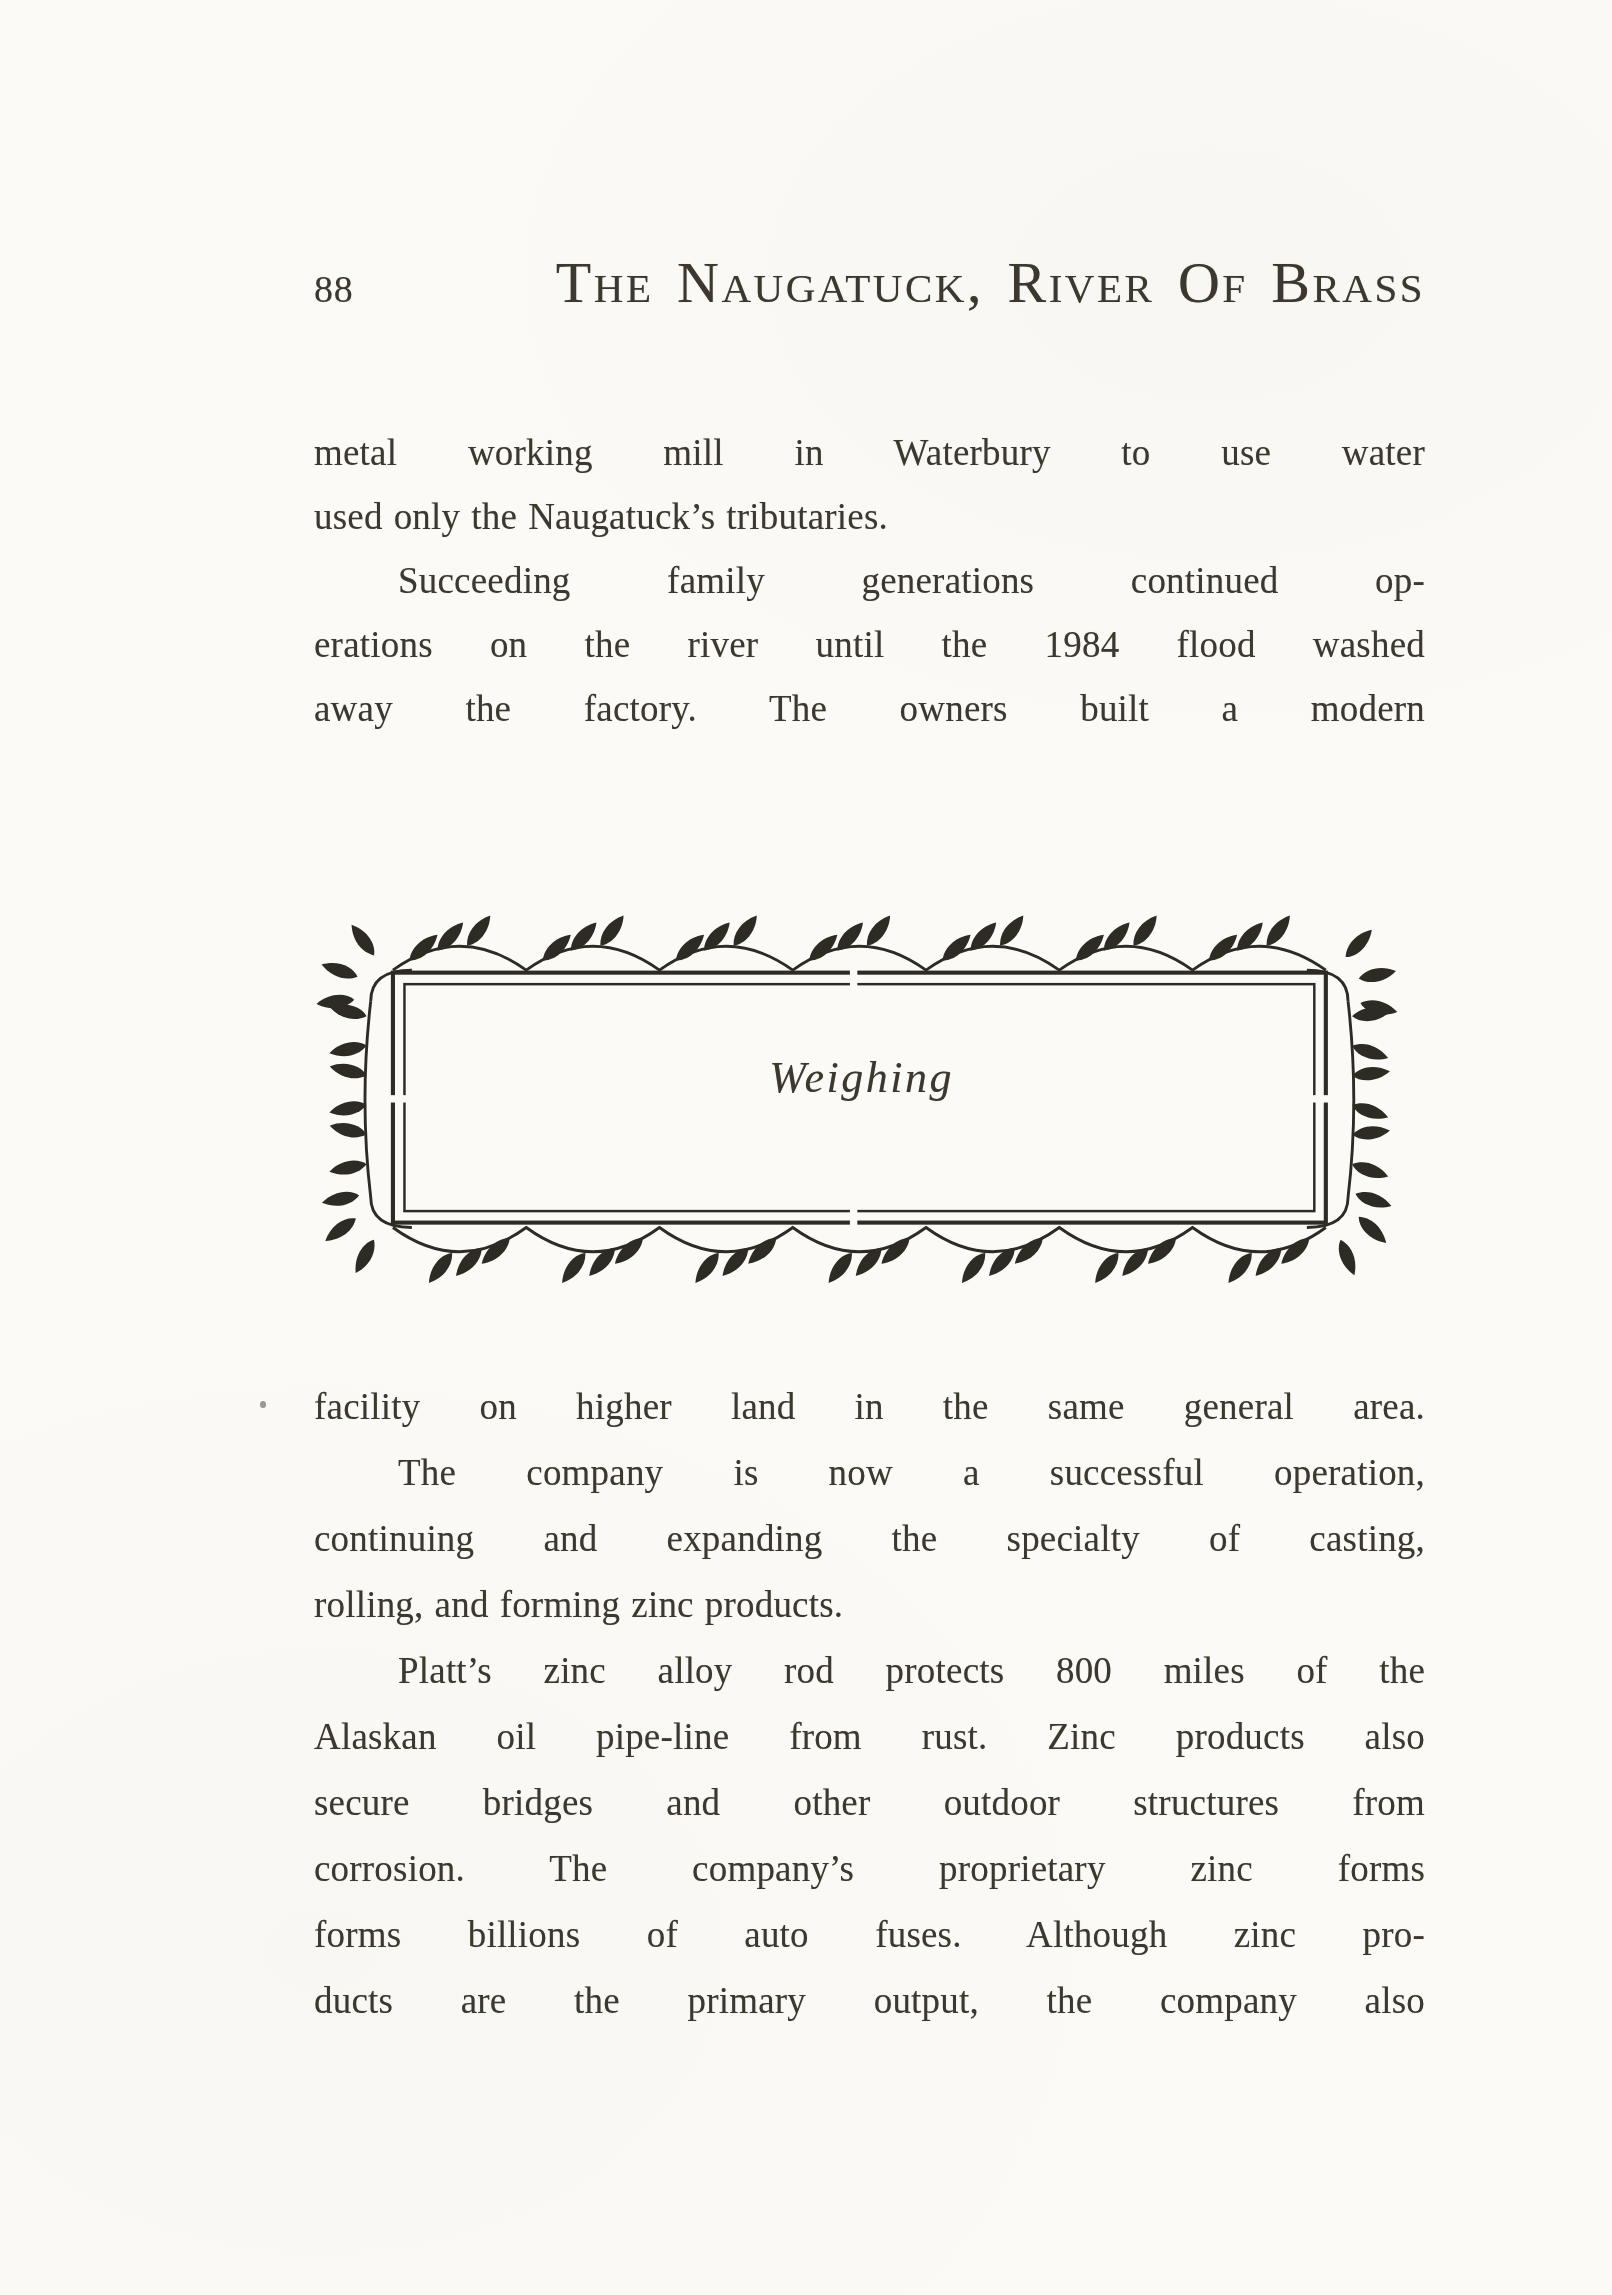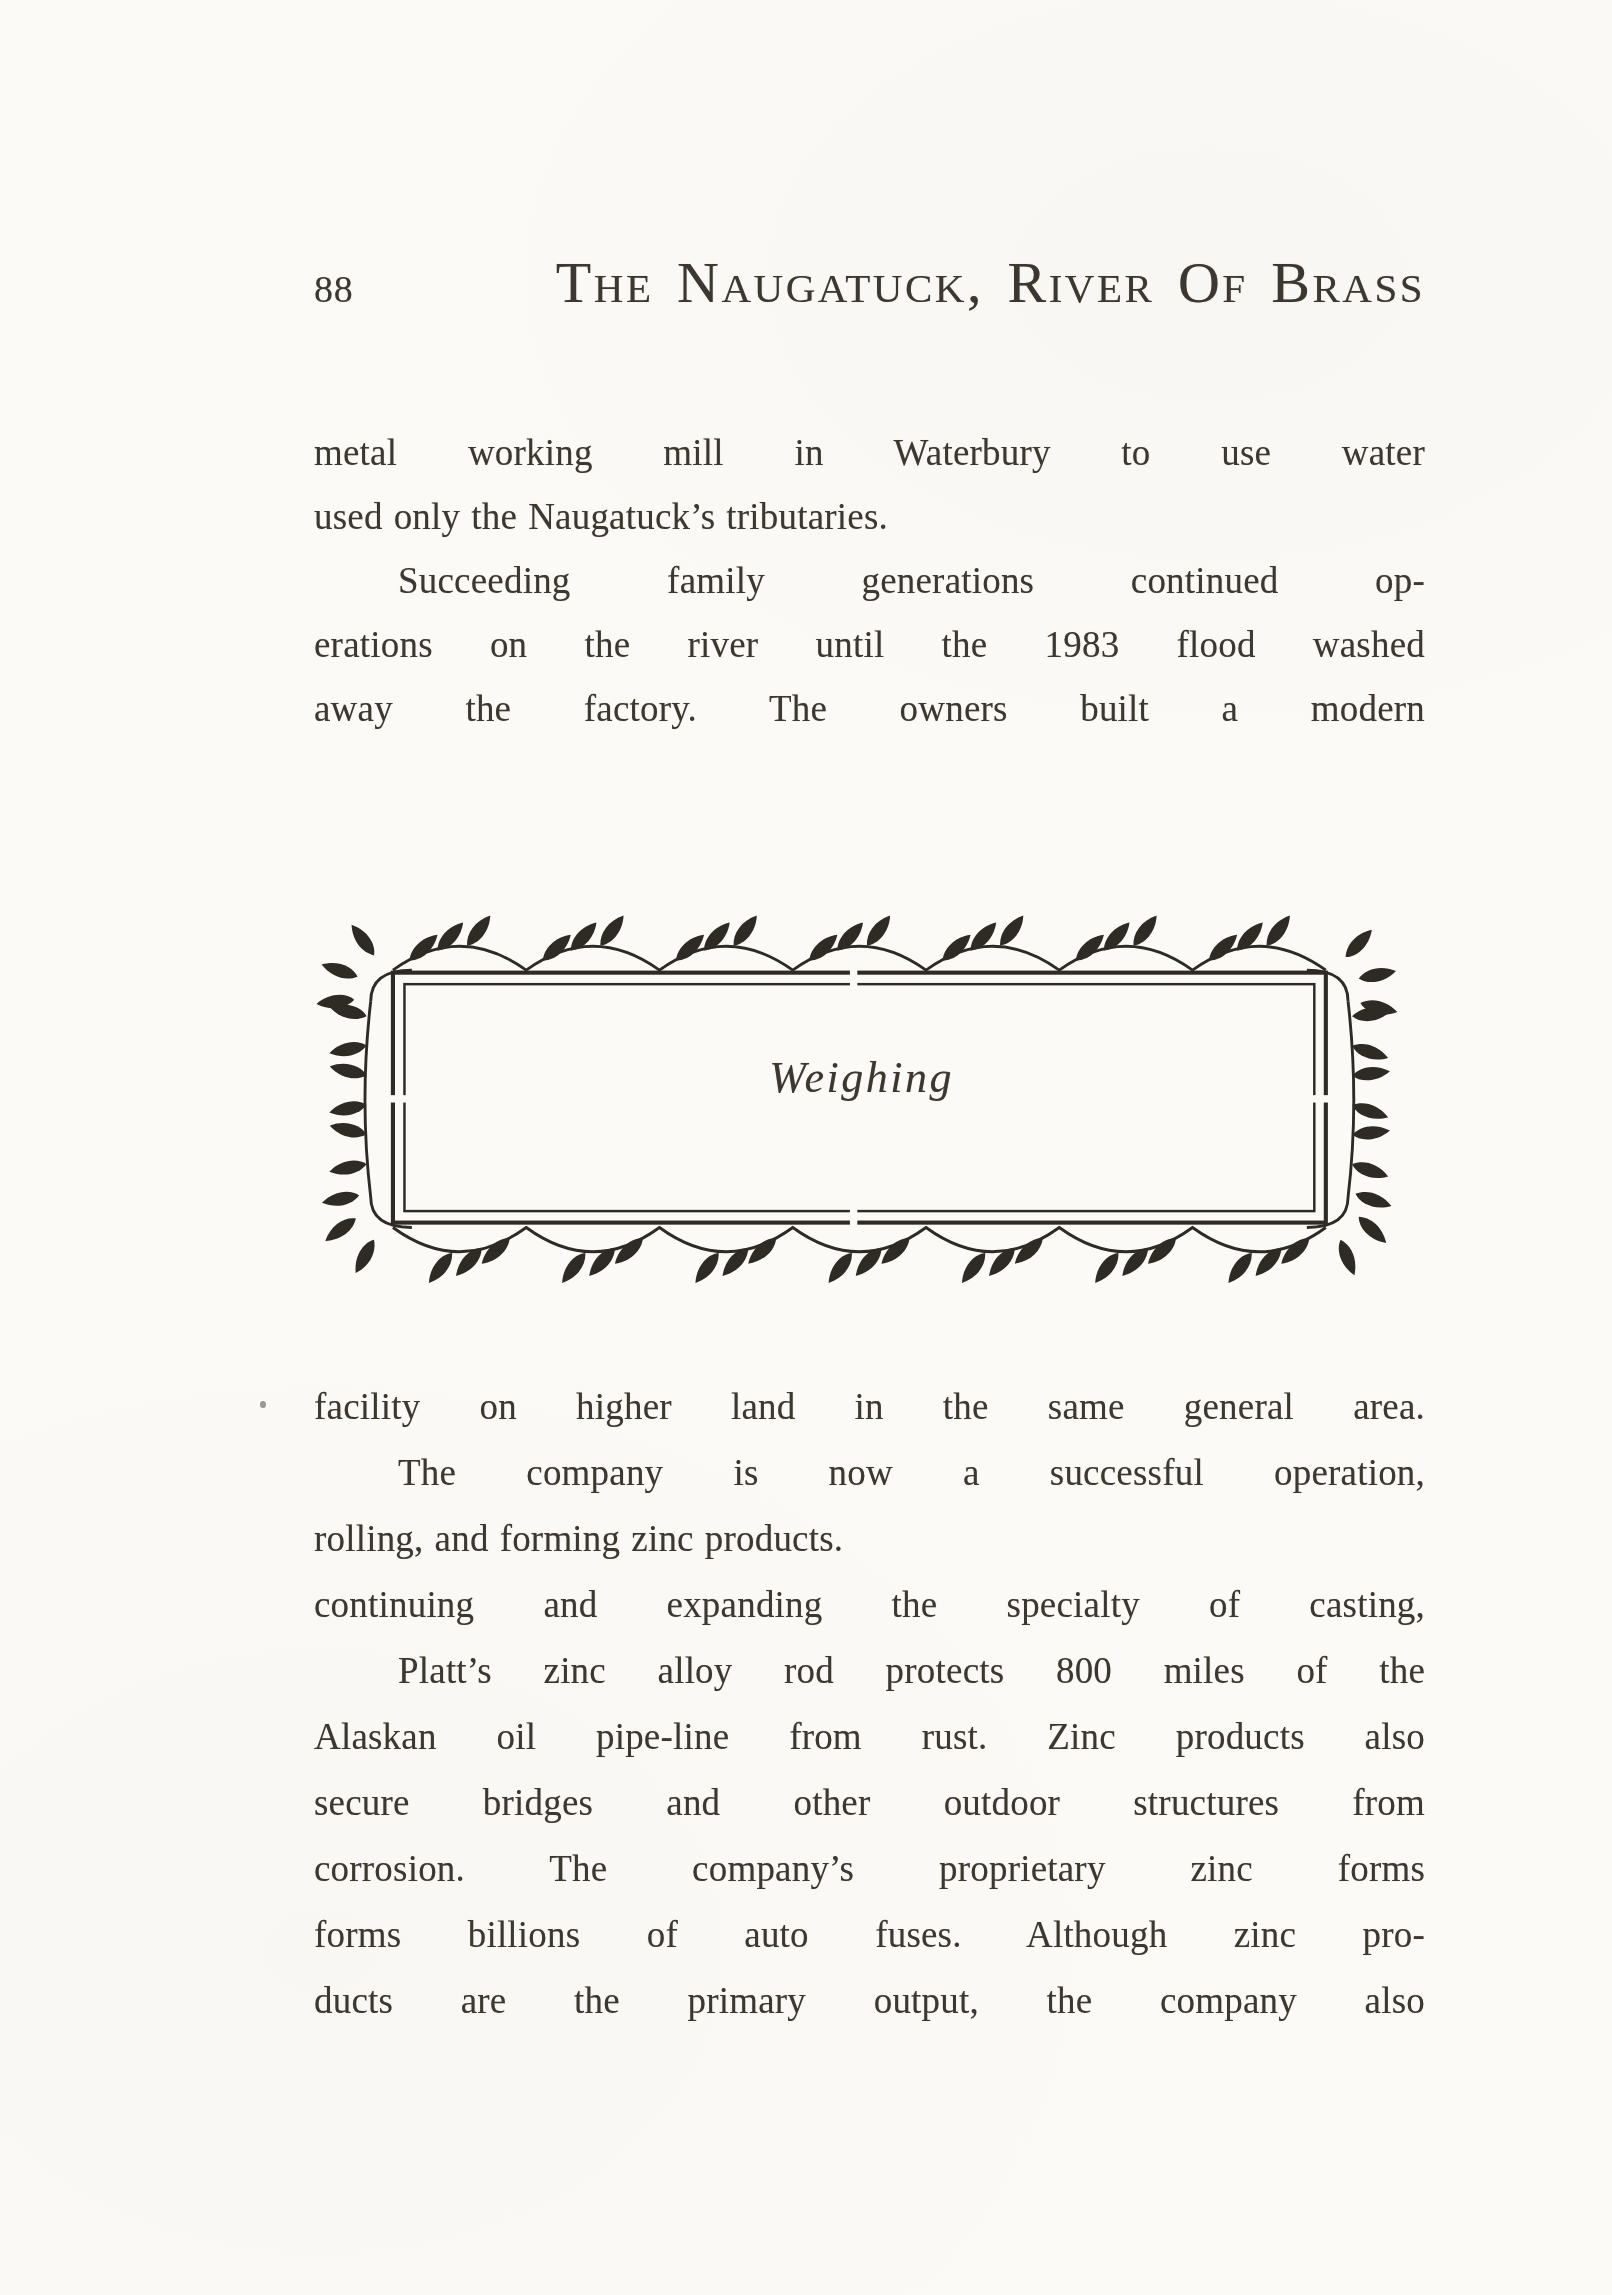--- a/index.html
+++ b/index.html
@@ -87,21 +87,21 @@
 
   <header class="running-head">
     <span class="page-number">88</span>
     <span class="running-title">The Naugatuck, River Of Brass</span>
   </header>
 
   <main class="text-block top">
       <div class="line justify">metal working mill in Waterbury to use water</div>
       <div class="line">used only the Naugatuck’s tributaries.</div>
       <div class="line indent justify">Succeeding family generations continued op-</div>
-      <div class="line justify">erations on the river until the 1983 flood washed</div>
+      <div class="line justify">erations on the river until the 1984 flood washed</div>
       <div class="line justify">away the factory. The owners built a modern</div>
     </main>
 
   <div class="speck"></div>
 
   <figure class="ornament">
     <svg id="ornament-svg" viewBox="0 0 1240 405" preserveAspectRatio="none" aria-hidden="true">
         <defs>
           <path id="leaf" d="M0,0 C10,-8 14,-28 3,-46 C-9,-30 -9,-12 0,0"></path>
         </defs>
@@ -185,22 +185,22 @@
         <use href="#leaf" class="leaf" transform="translate(1226.0,316.0) rotate(105)"></use>
         <use href="#leaf" class="leaf" transform="translate(1230.0,344.0) rotate(130)"></use>
         <use href="#leaf" class="leaf" transform="translate(1208.0,372.0) rotate(155)"></use>
       </svg>
     <div class="box-label">Weighing</div>
   </figure>
 
   <main class="text-block bottom">
       <div class="line justify">facility on higher land in the same general area.</div>
       <div class="line indent justify">The company is now a successful operation,</div>
+      <div class="line justify">continuing and expanding the specialty of casting,</div>
       <div class="line">rolling, and forming zinc products.</div>
-      <div class="line justify">continuing and expanding the specialty of casting,</div>
       <div class="line indent justify">Platt’s zinc alloy rod protects 800 miles of the</div>
       <div class="line justify">Alaskan oil pipe-line from rust. Zinc products also</div>
       <div class="line justify">secure bridges and other outdoor structures from</div>
       <div class="line justify">corrosion. The company’s proprietary zinc forms</div>
       <div class="line justify">forms billions of auto fuses. Although zinc pro-</div>
       <div class="line justify">ducts are the primary output, the company also</div>
     </main>
 
 </div>
 

